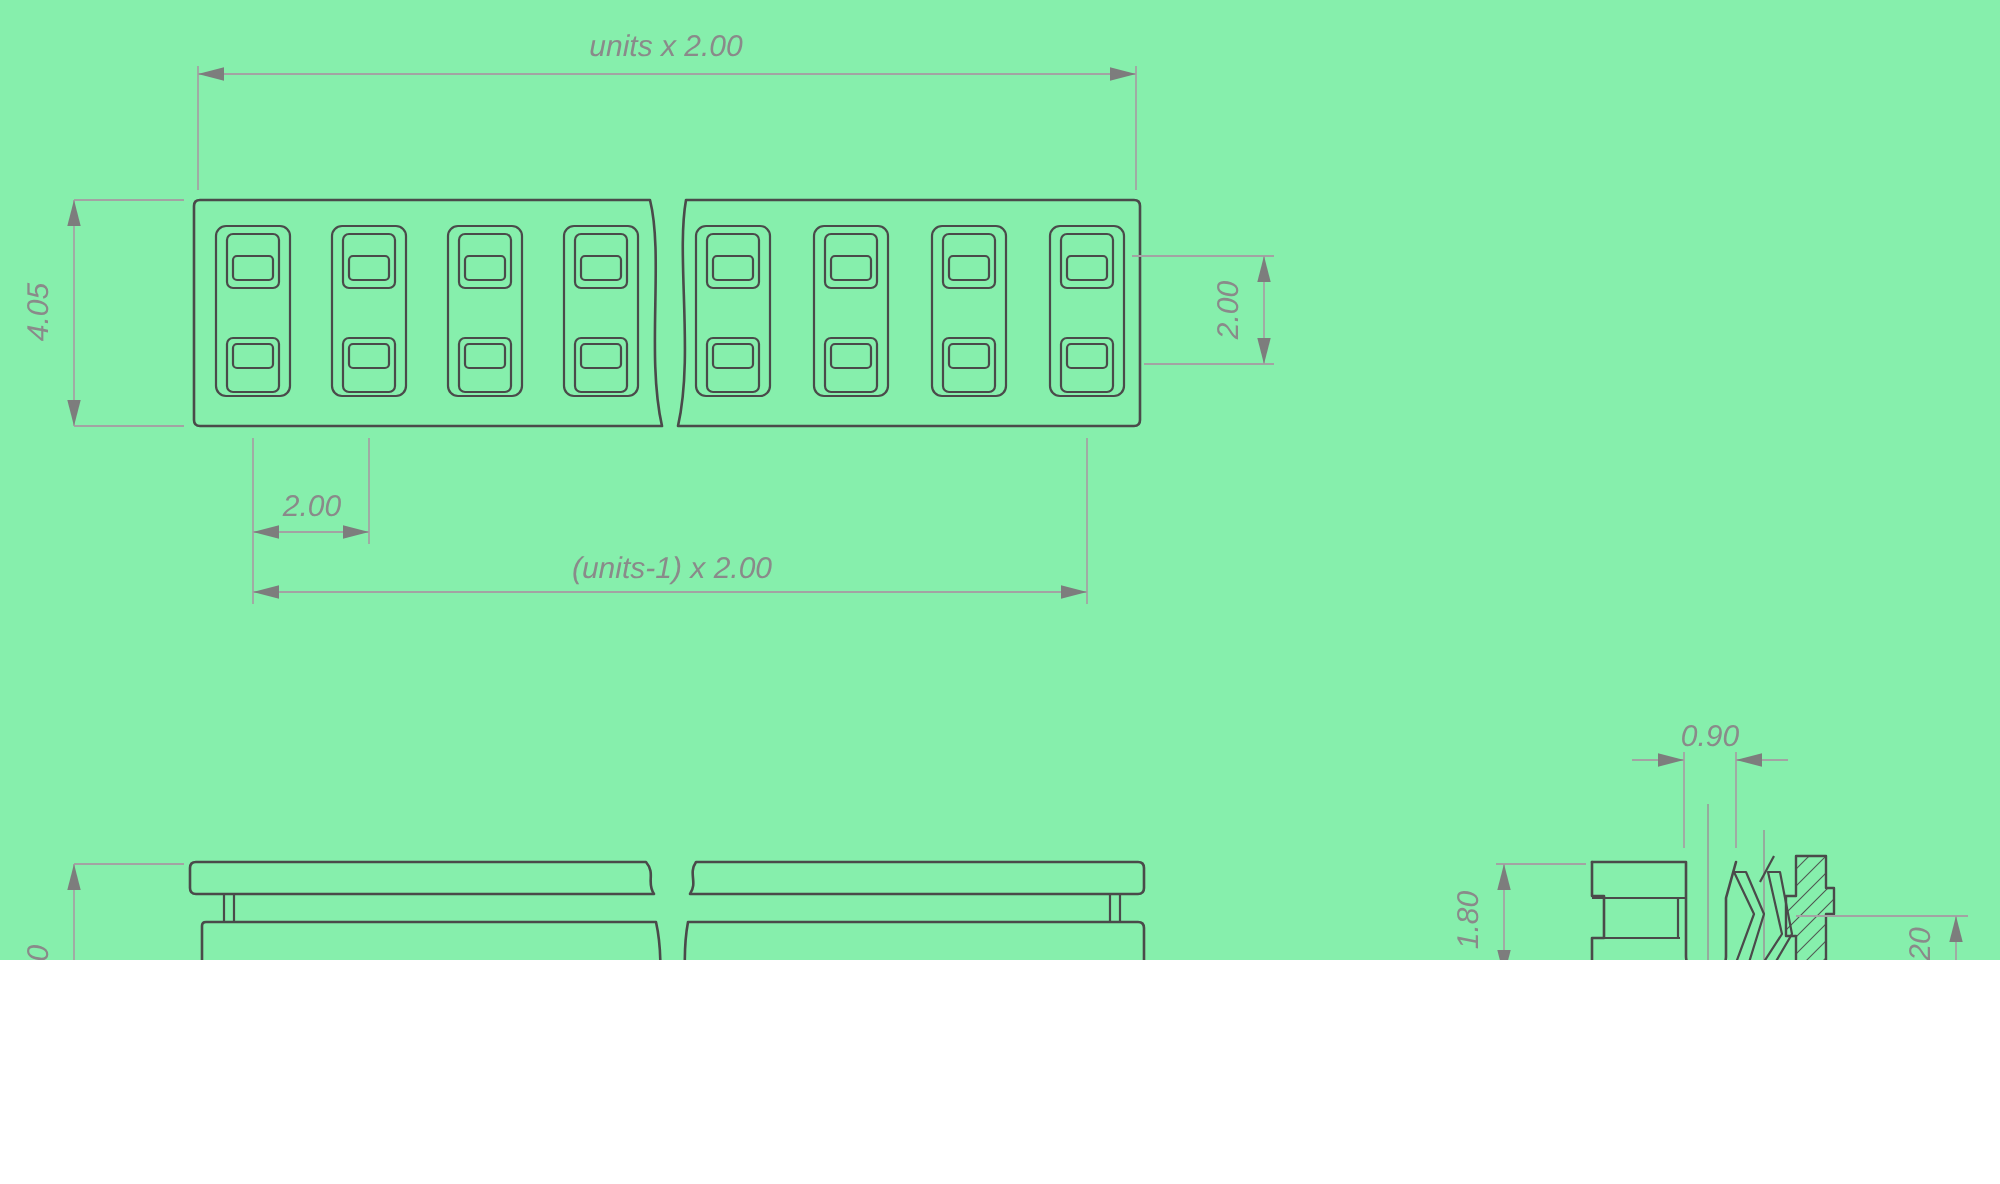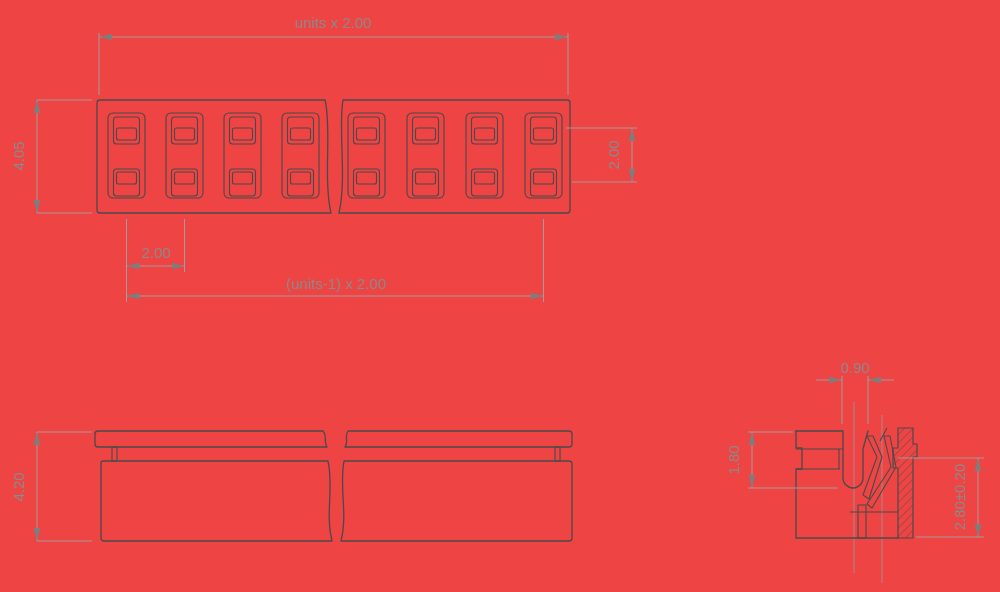--- a/index.html
+++ b/index.html
@@ -1,16 +1,16 @@
 <!DOCTYPE html>
 <html><head>
 <meta charset="utf-8">
 <style>
   html,body{margin:0;padding:0;background:#ffffff;}
-  .canvas{position:relative;width:1000px;height:592px;background:#ef4444;overflow:hidden;}
+  .canvas{position:relative;width:1000px;height:480px;background:#86efac;overflow:hidden;font-style:italic;}
   svg{display:block;}
   .part{stroke:#4a4a4a;stroke-width:1.3;fill:none;stroke-linejoin:round;stroke-linecap:round;}
   .part-thin{stroke:#4a4a4a;stroke-width:1.1;fill:none;stroke-linejoin:round;}
   .dim{stroke:#a3a3a3;stroke-width:0.9;fill:none;}
   .cline{stroke:#9a9a9a;stroke-width:0.8;fill:none;}
   .dimtext{font-family:"Liberation Sans", sans-serif;font-size:15px;fill:#8a8a8a;}
   .hatched{stroke:#4a4a4a;stroke-width:1.2;fill:url(#hatch);stroke-linejoin:round;}
 </style>
 </head>
 <body>

